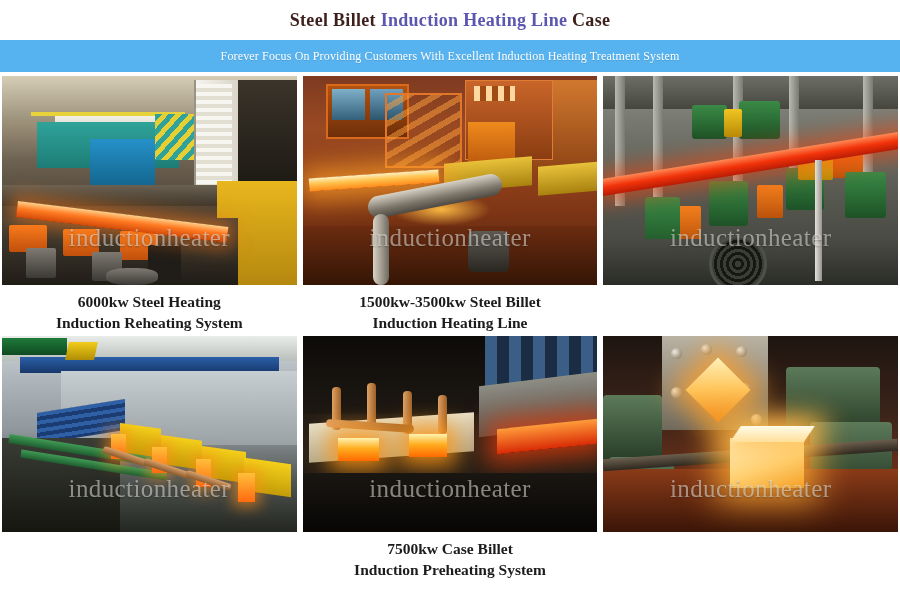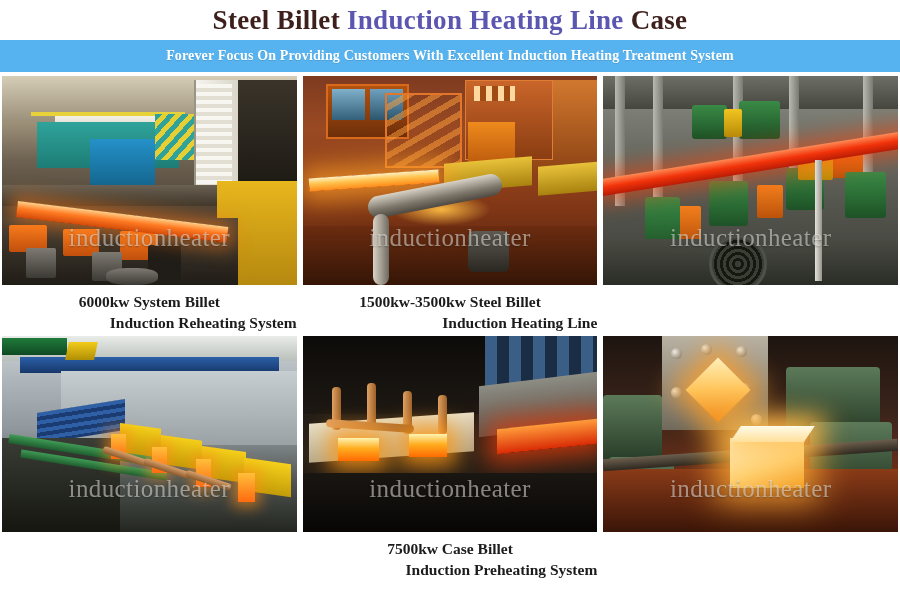--- a/index.html
+++ b/index.html
@@ -11,34 +11,34 @@
   }
   .page { position:relative; width:900px; height:600px; background:#fff; }
 
   
   .title-bar {
     height:40px;
     display:flex; align-items:center; justify-content:center;
     background:#ffffff;
   }
   .title {
-    font-size:27px; font-weight:bold; letter-spacing:0.3px;
+    font-size:18px; font-weight:bold; letter-spacing:0.3px;
     white-space:nowrap;
   }
   .t-dark  { color:#3d1f1c; }
   .t-pur   { color:#5b56b0; }
 
   
   .banner {
     height:32px;
     background:#57b3ef;
     display:flex; align-items:center; justify-content:center;
   }
   .banner-text {
-    color:#ffffff; font-size:14px; font-weight:bold;
+    color:#ffffff; font-size:12px; font-weight:normal;
     letter-spacing:0.15px; white-space:nowrap;
     text-shadow:0 1px 0 rgba(0,0,0,0.12);
   }
 
   
   .grid {
     padding:4px 2px 0 2px;
     display:grid;
     grid-template-columns:repeat(3, 1fr);
     grid-template-rows:auto auto;
@@ -55,21 +55,21 @@
   .caption {
     width:100%;
     text-align:center;
     padding-top:6px;
     line-height:1.38;
     font-size:15.5px;
     font-weight:bold;
     color:#1c1c1c;
     font-family:"Liberation Serif", serif;
   }
-  .caption .l2 { display:block;text-align:right; }
+  .caption .l2 { display:block; }
 
   
   .wm {
     position:absolute; left:0; right:0;
     top:71%;
     text-align:center;
     font-family:"Liberation Serif", serif;
     font-size:25px;
     color:rgba(235,232,225,0.55);
     letter-spacing:0.4px;
@@ -278,21 +278,21 @@
           <div class="r-orange" style="left:50%;top:20%;width:16%;height:42%"></div>
           <div class="r-grey" style="left:10%;top:44%;width:13%;height:46%"></div>
           <div class="r-grey" style="left:38%;top:50%;width:13%;height:44%"></div>
           <div class="r-dk" style="left:62%;top:40%;width:14%;height:52%"></div>
           <div class="r-grey" style="left:44%;top:74%;width:22%;height:26%;border-radius:40%"></div>
         </div>
         <div class="layer p1-billet"></div>
         <div class="wm">inductionheater</div>
       </div>
       <div class="caption">
-        <span>6000kw System Billet</span>
+        <span>6000kw Steel Heating</span>
         <span class="l2">Induction Reheating System</span>
       </div>
     </div>
 
     <div class="cell">
       <div class="photo p2">
         <div class="layer p2-doorR"></div>
         <div class="layer p2-panel"></div>
         <div class="layer p2-btns"></div>
         <div class="layer p2-cab"></div>

